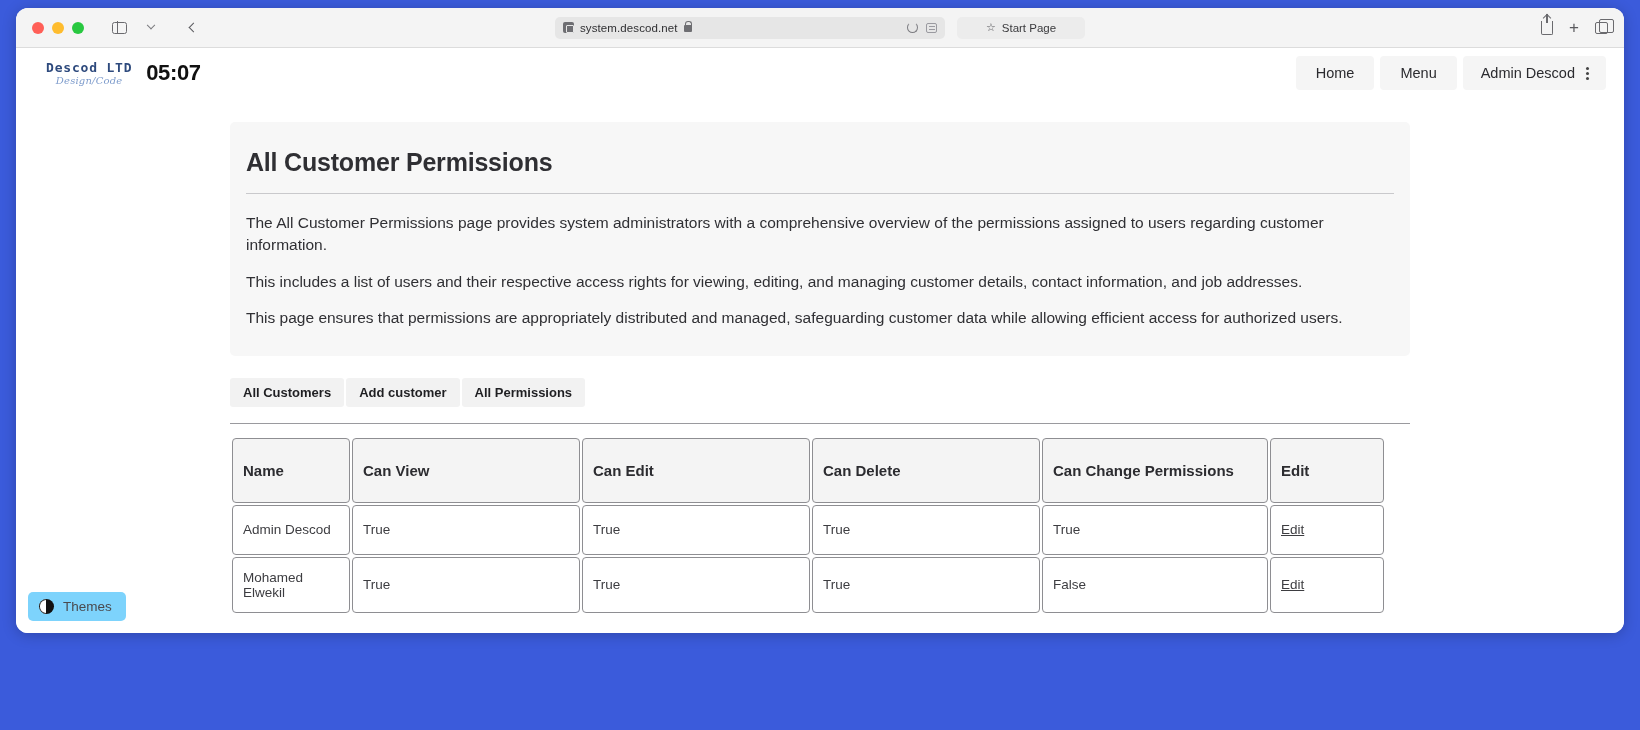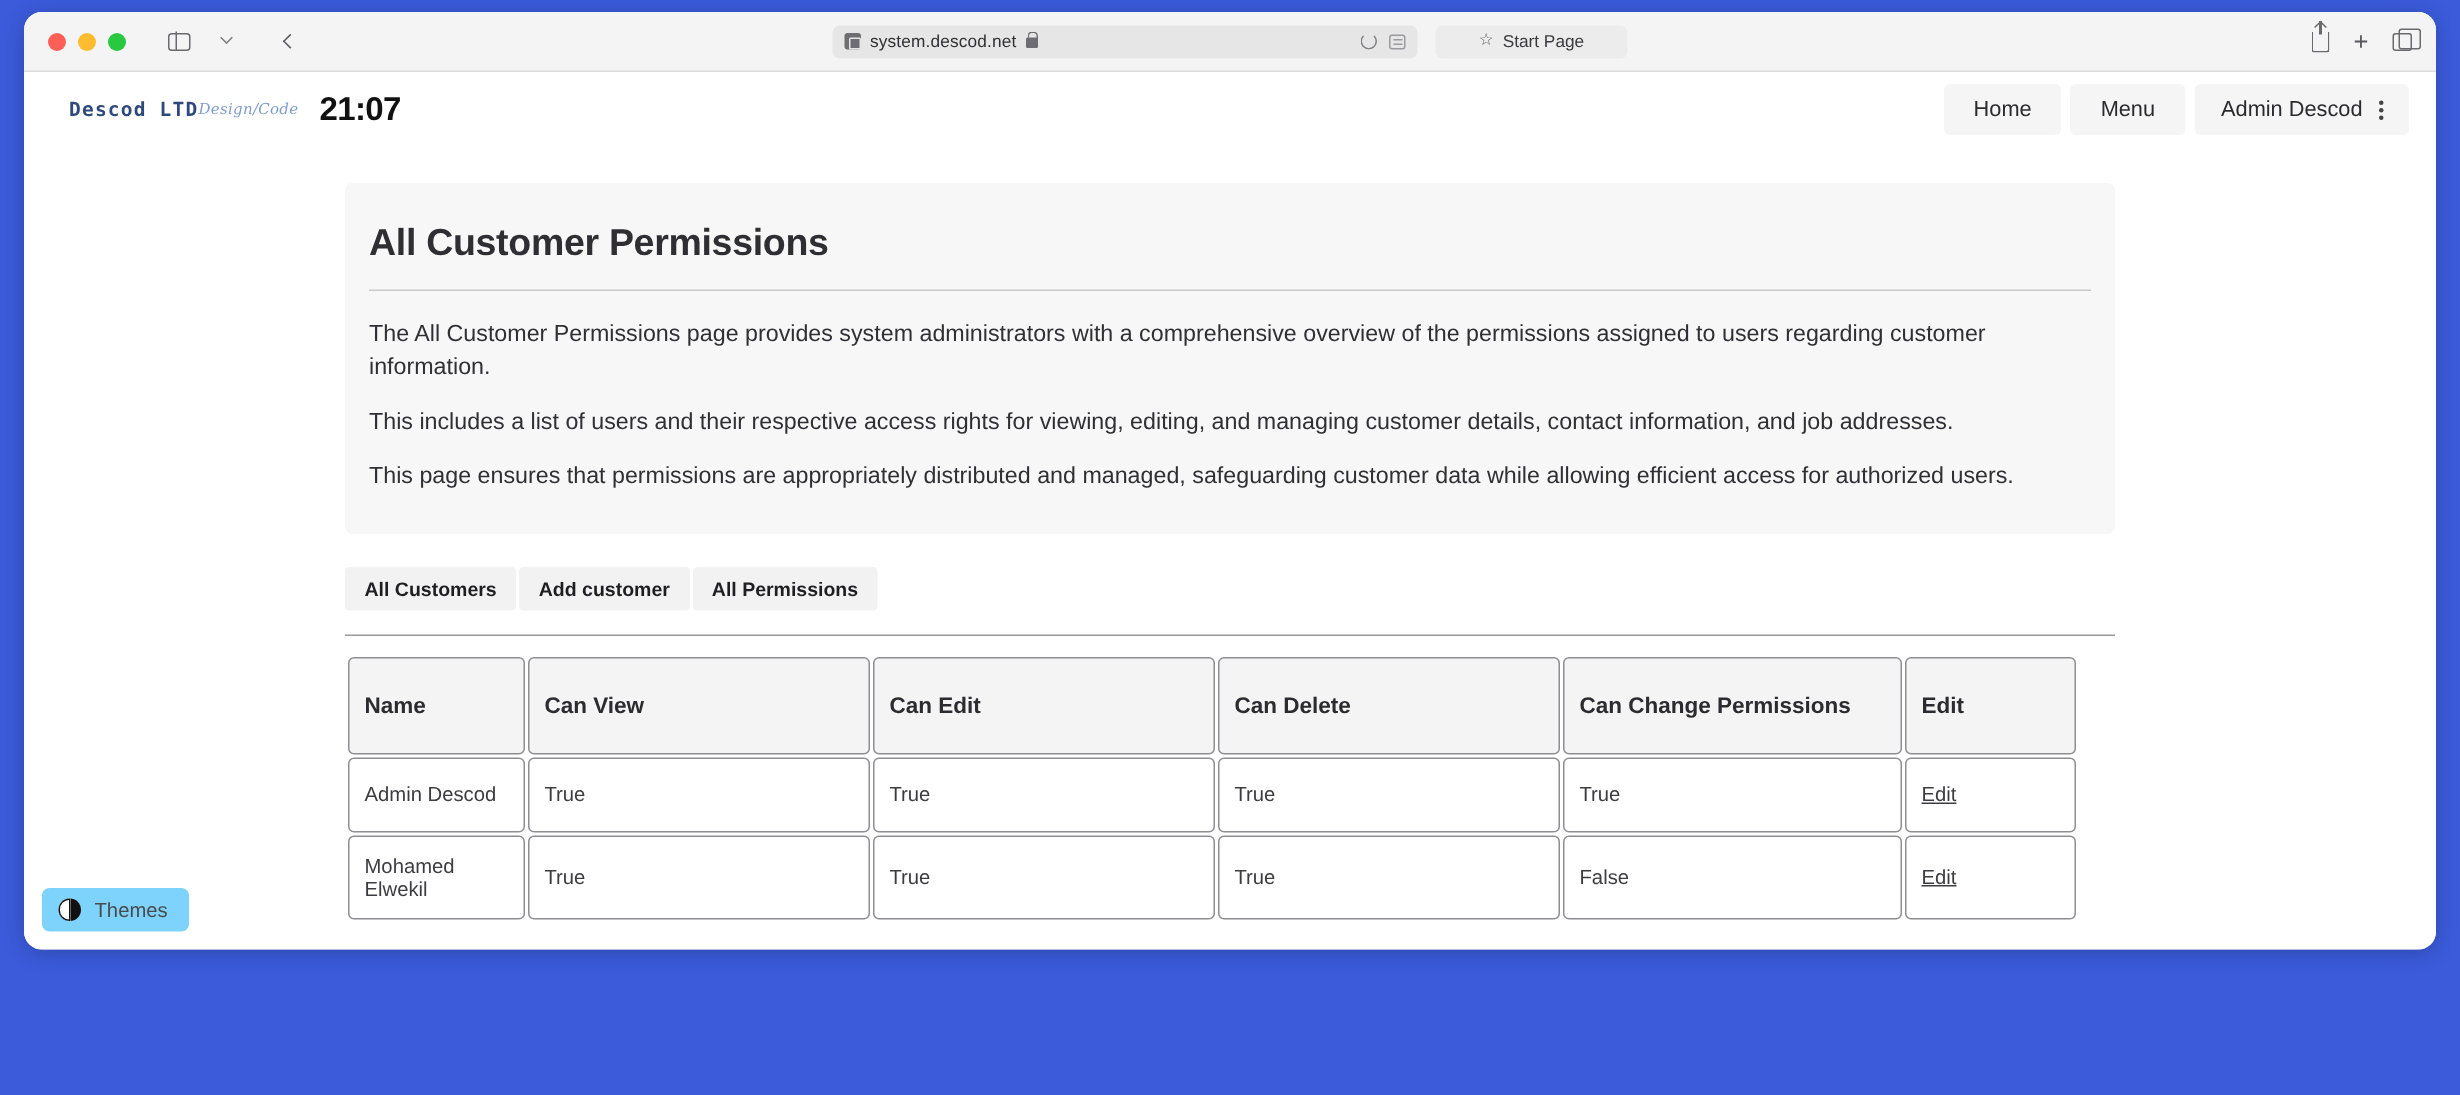--- a/index.html
+++ b/index.html
@@ -188,21 +188,21 @@
 
   
   .site-nav {
     height: 50px;
     display: flex; align-items: center;
     padding: 0 18px 0 30px;
     background: #ffffff;
   }
   .brand-block { display: flex; align-items: center; gap: 14px; }
   .logo {
-    display: flex; flex-direction: row;
+    display: flex; flex-direction: column;
     align-items: center; line-height: 1;
   }
   .logo-main {
     font-family: "DejaVu Sans Mono", monospace;
     font-size: 13px;
     font-weight: 700;
     letter-spacing: 0.8px;
     color: #2e4a7d;
   }
   .logo-sub {
@@ -432,21 +432,21 @@
   </div>
 
   <div class="viewport">
 
     <div class="site-nav">
       <div class="brand-block">
         <div class="logo">
           <span class="logo-main">Descod LTD</span>
           <span class="logo-sub">Design/Code</span>
         </div>
-        <div class="clock">21:07</div>
+        <div class="clock">05:07</div>
       </div>
       <div class="nav-right">
         <a class="nav-link">Home</a>
         <a class="nav-link">Menu</a>
         <div class="nav-user">
           <span>Admin Descod</span>
           <span class="kebab-icon"></span>
         </div>
       </div>
     </div>

